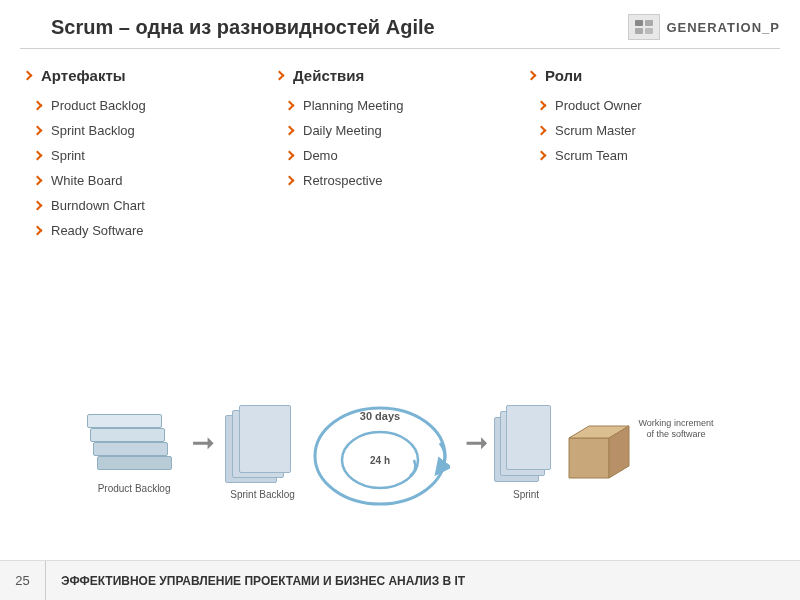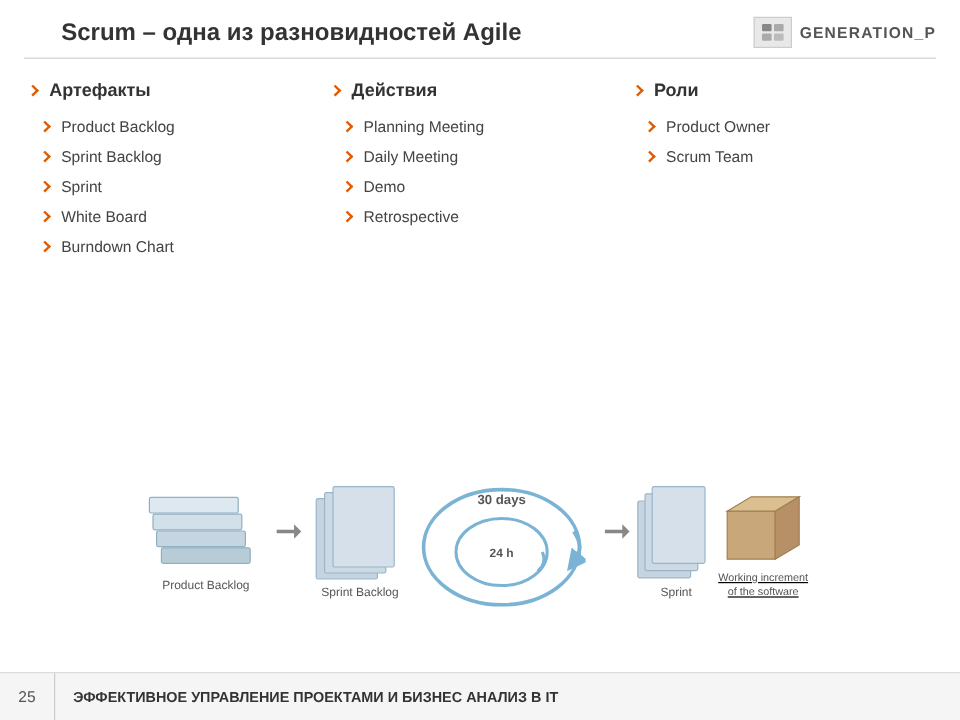--- a/index.html
+++ b/index.html
@@ -139,23 +139,22 @@
     
     .sprint-pages {
       display: flex;
       flex-direction: column;
       align-items: center;
     }
 
     
     .increment-box {
       display: flex;
-      flex-direction: column;
-      align-items: center;
-      text-decoration: underline;
+      flex-direction: row;
+      align-items: flex-start;
     }
 
     
     .diag-label {
       font-size: 10px;
       color: #555;
       text-align: center;
       margin-top: 4px;
     }
 
@@ -261,20 +260,24 @@
       <span class="list-label">Sprint</span>
     </div>
     <div class="list-item">
       <span class="chevron"></span>
       <span class="list-label">White Board</span>
     </div>
     <div class="list-item">
       <span class="chevron"></span>
       <span class="list-label">Burndown Chart</span>
     </div>
+    <div class="list-item">
+      <span class="chevron"></span>
+      <span class="list-label">Ready Software</span>
+    </div>
   </div>
 
   <div class="column">
     <div class="column-header">
       <span class="chevron"></span>
       <span class="column-header-label">Действия</span>
     </div>
     <div class="list-item">
       <span class="chevron"></span>
       <span class="list-label">Planning Meeting</span>
@@ -294,20 +297,24 @@
   </div>
 
   <div class="column">
     <div class="column-header">
       <span class="chevron"></span>
       <span class="column-header-label">Роли</span>
     </div>
     <div class="list-item">
       <span class="chevron"></span>
       <span class="list-label">Product Owner</span>
+    </div>
+    <div class="list-item">
+      <span class="chevron"></span>
+      <span class="list-label">Scrum Master</span>
     </div>
     <div class="list-item">
       <span class="chevron"></span>
       <span class="list-label">Scrum Team</span>
     </div>
   </div>
 
 </div>
 
 <div class="diagram-area">

